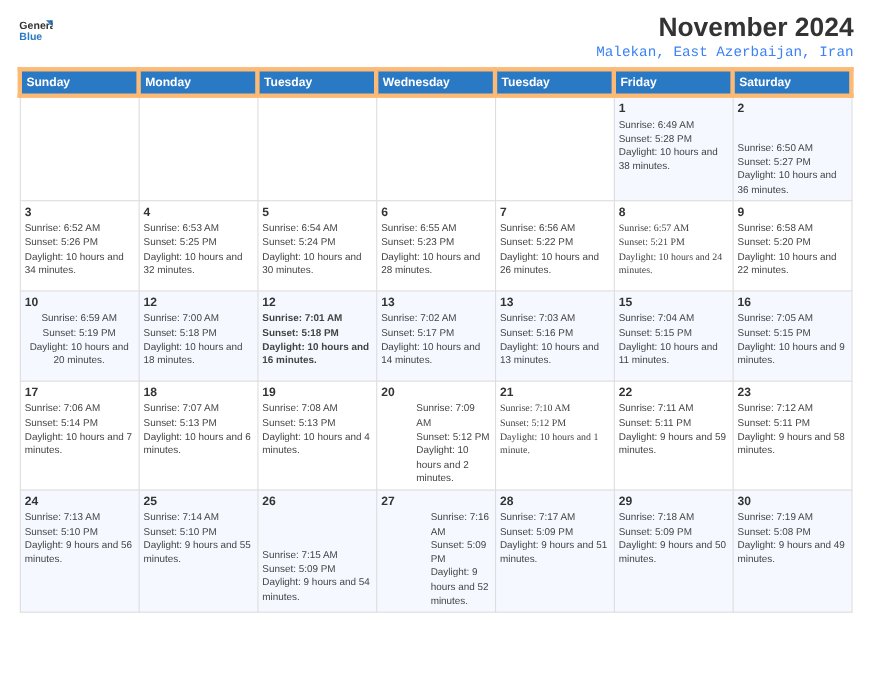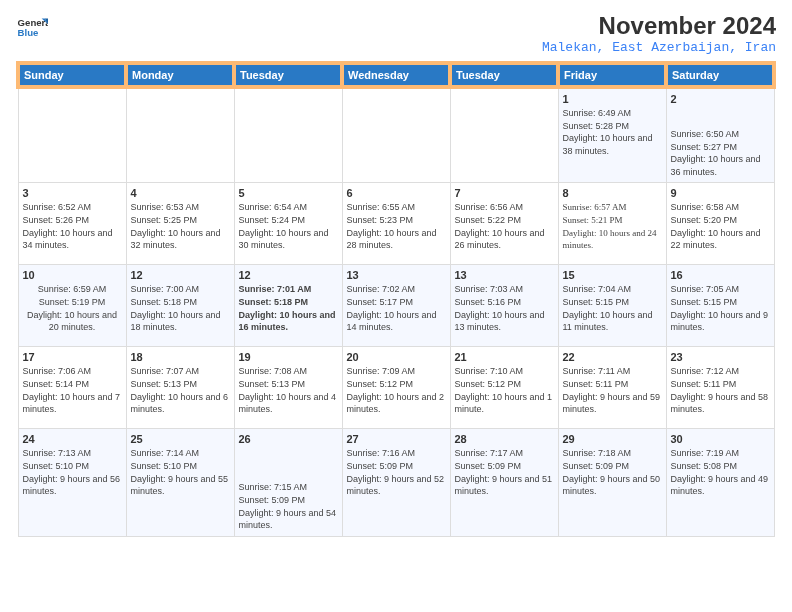--- a/index.html
+++ b/index.html
@@ -244,27 +244,27 @@
 Daylight: 10 hours and 6 minutes.</div>
           </td>
           <td>
             <span class="day-num">19</span>
             <div class="cell-content" style="white-space: pre-line;">Sunrise: 7:08 AM
 Sunset: 5:13 PM
 Daylight: 10 hours and 4 minutes.</div>
           </td>
           <td>
             <span class="day-num">20</span>
-            <div class="cell-content" style="white-space: pre-line;">Sunrise: 7:09 AM
+            <div class="cell-content" style="white-space: pre-line; margin-left: 32px;">Sunrise: 7:09 AM
 Sunset: 5:12 PM
 Daylight: 10 hours and 2 minutes.</div>
           </td>
           <td>
             <span class="day-num">21</span>
-            <div class="cell-content" style="white-space: pre-line;">Sunrise: 7:10 AM
+            <div class="cell-content" style="white-space: pre-line; font-family: Liberation Serif, serif;">Sunrise: 7:10 AM
 Sunset: 5:12 PM
 Daylight: 10 hours and 1 minute.</div>
           </td>
           <td>
             <span class="day-num">22</span>
             <div class="cell-content" style="white-space: pre-line;">Sunrise: 7:11 AM
 Sunset: 5:11 PM
 Daylight: 9 hours and 59 minutes.</div>
           </td>
           <td>
@@ -288,21 +288,21 @@
 Daylight: 9 hours and 55 minutes.</div>
           </td>
           <td>
             <span class="day-num">26</span>
             <div class="cell-content" style="white-space: pre-line; margin-top: 36px;">Sunrise: 7:15 AM
 Sunset: 5:09 PM
 Daylight: 9 hours and 54 minutes.</div>
           </td>
           <td>
             <span class="day-num">27</span>
-            <div class="cell-content" style="white-space: pre-line;">Sunrise: 7:16 AM
+            <div class="cell-content" style="white-space: pre-line; margin-left: 45px;">Sunrise: 7:16 AM
 Sunset: 5:09 PM
 Daylight: 9 hours and 52 minutes.</div>
           </td>
           <td>
             <span class="day-num">28</span>
             <div class="cell-content" style="white-space: pre-line;">Sunrise: 7:17 AM
 Sunset: 5:09 PM
 Daylight: 9 hours and 51 minutes.</div>
           </td>
           <td>

